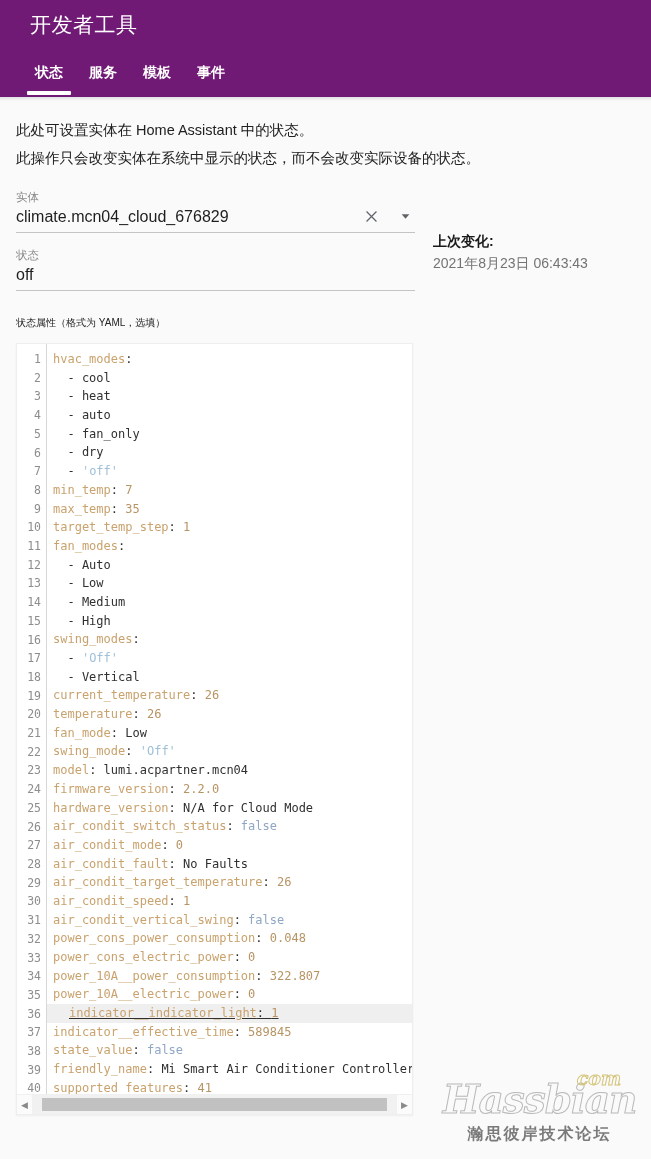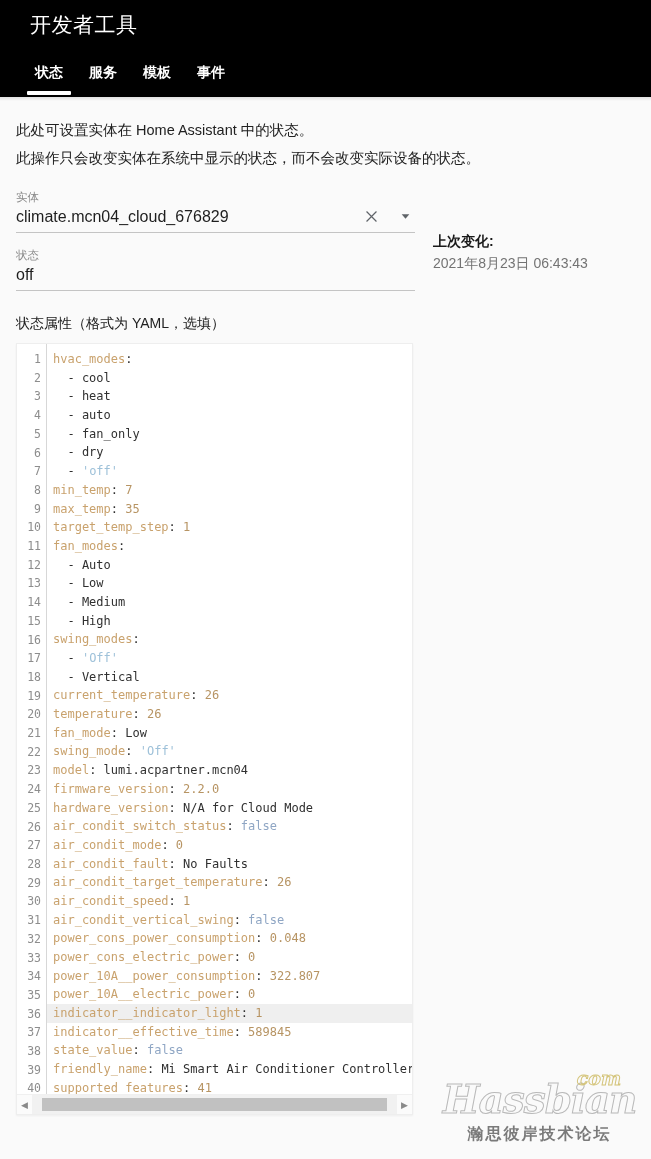--- a/index.html
+++ b/index.html
@@ -11,21 +11,21 @@
     width: 651px;
     height: 1159px;
     overflow: hidden;
     font-family: "Liberation Sans", "DejaVu Sans", sans-serif;
     color: #212121;
     position: relative;
   }
 
   
   .appbar {
-    background: #000000;
+    background: #701a75;
     height: 97px;
     position: relative;
     box-sizing: border-box;
     padding: 0;
   }
   .appbar-title {
     position: absolute;
     left: 30px;
     top: 8px;
     font-size: 21px;
@@ -154,21 +154,21 @@
   }
   .meta-value {
     font-size: 14px;
     color: #737373;
     line-height: 20px;
     margin-top: 2px;
   }
 
   
   .yaml-label {
-    font-size: 14px;
+    font-size: 10px;
     color: #212121;
     margin-top: 22px;
     margin-bottom: 10px;
     line-height: 20px;
   }
   .editor {
     width: 397px;
     box-sizing: border-box;
     background: #ffffff;
     border: 1px solid #eeeeee;
@@ -199,21 +199,21 @@
     flex: 1;
     padding: 6px 0 0 6px;
     font-family: "DejaVu Sans Mono", "Liberation Mono", monospace;
     font-size: 12px;
     line-height: 18.7px;
     white-space: pre;
     overflow: hidden;
     color: #303030;
   }
   .code .ln { display: block; height: 18.7px; }
-  .code .ln.active { background: #efefef; margin-left: -6px; padding-left: 6px; }
+  .code .ln.active { background: #efefef; margin-left: -6px; padding-left: 22px; text-decoration: underline; }
   .k { color: #c9a26d; }
   .p { color: #303030; }
   .num { color: #b79463; }
   .bool { color: #8fa6c4; }
   .str { color: #9ec1d9; }
   .txt { color: #303030; }
 
   .hscroll {
     position: absolute;
     left: 0;

